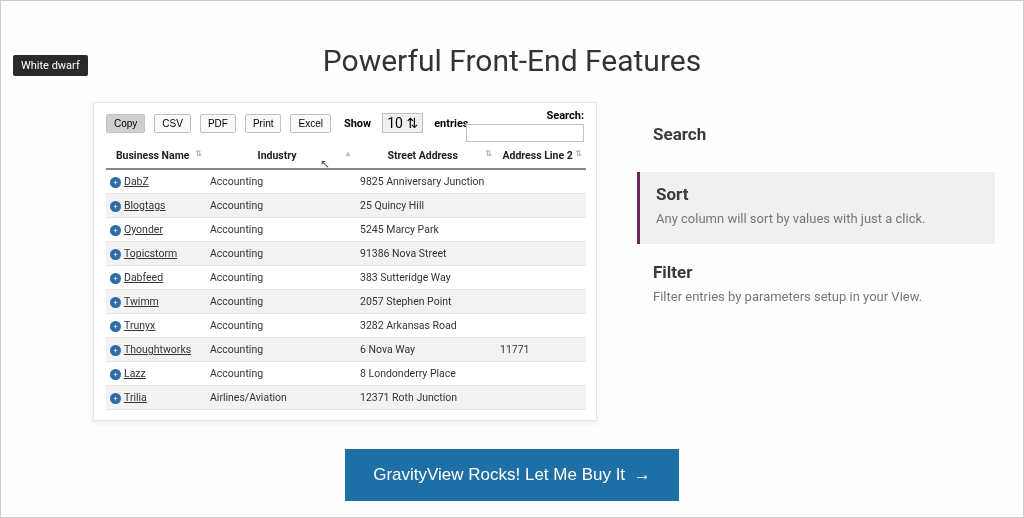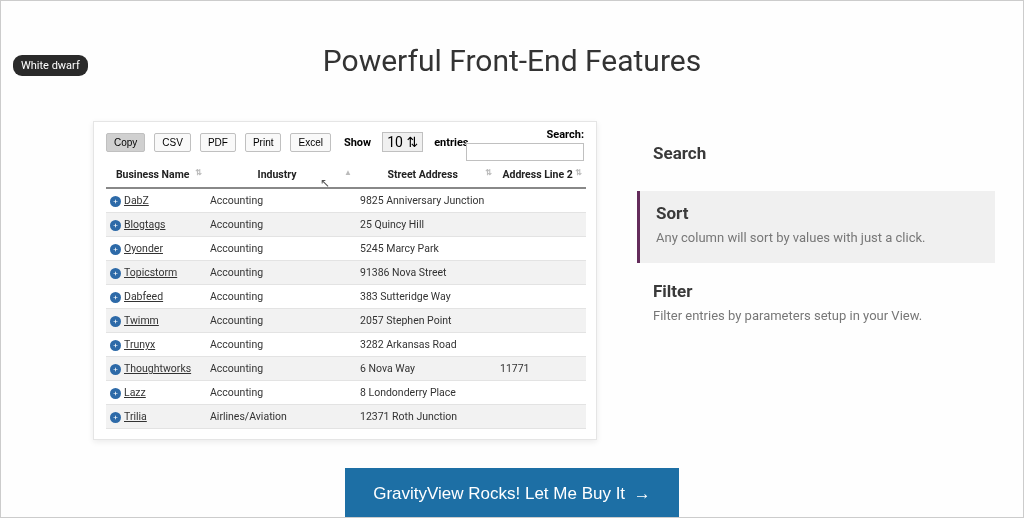--- a/index.html
+++ b/index.html
@@ -12,29 +12,29 @@
       border: 1px solid #ccc;
     }
     .badge-tl {
       position: absolute;
       top: 54px;
       left: 12px;
       background: #2a2a2a;
       color: #fff;
       font-size: 11px;
       padding: 4px 8px;
-      border-radius: 9px;
+      border-radius: 2px;
     }
     .page-title {
       text-align: center;
       font-size: 30px;
       font-weight: 400;
       color: #333;
       margin-top: 42px;
-      margin-bottom: 43px;
+      margin-bottom: 24px;
     }
     .content-row {
       display: flex;
       gap: 40px;
       padding: 0 28px 0 92px;
     }
     .table-panel {
       background: #fff;
       border: 1px solid #e5e5e5;
       box-shadow: 0 2px 6px rgba(0,0,0,0.08);

